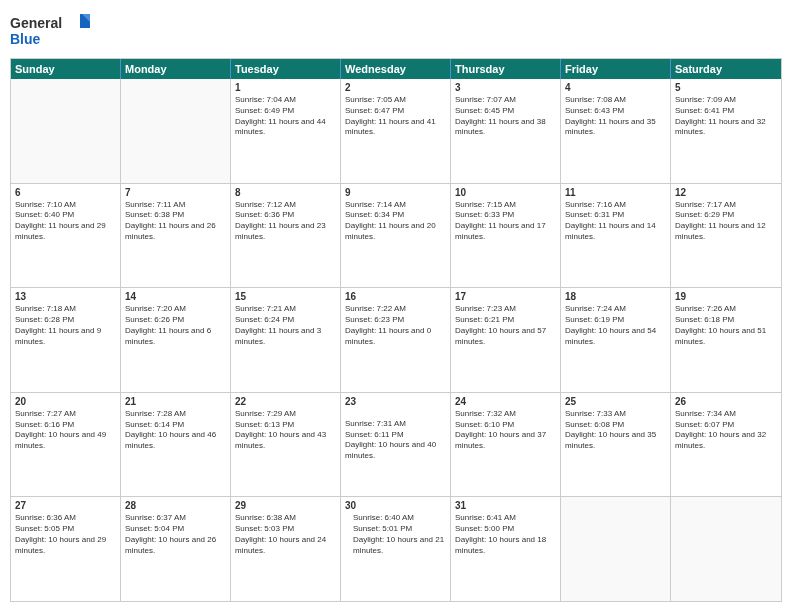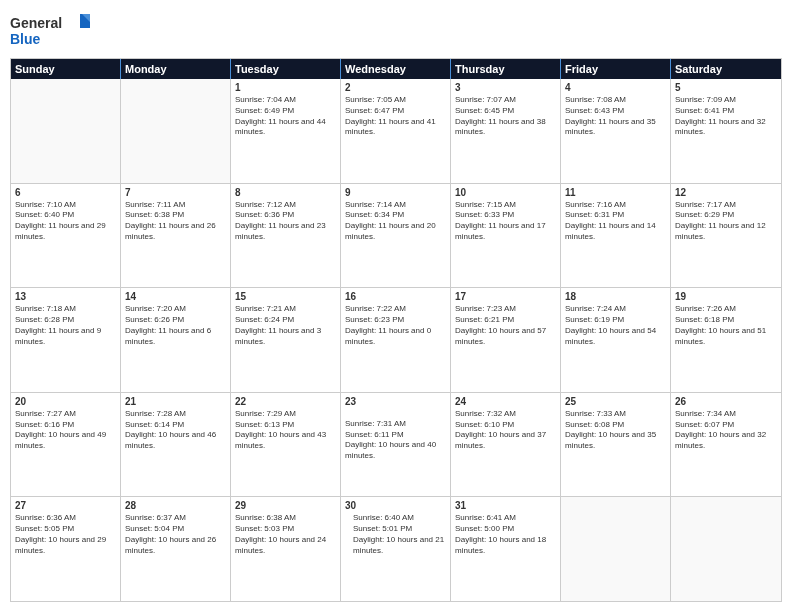--- a/index.html
+++ b/index.html
@@ -42,21 +42,21 @@
     }
     .calendar {
       flex: 1;
       display: flex;
       flex-direction: column;
       border: 1px solid #ccc;
     }
     .cal-header {
       display: grid;
       grid-template-columns: repeat(7, 1fr);
-      background: #0f172a;
+      background: #0f766e;
     }
     .cal-header-cell {
       color: #fff;
       font-size: 11px;
       font-weight: bold;
       padding: 4px 4px;
       text-align: left;
       border-right: 1px solid #4a90d9;
     }
     .cal-header-cell:last-child { border-right: none; }

